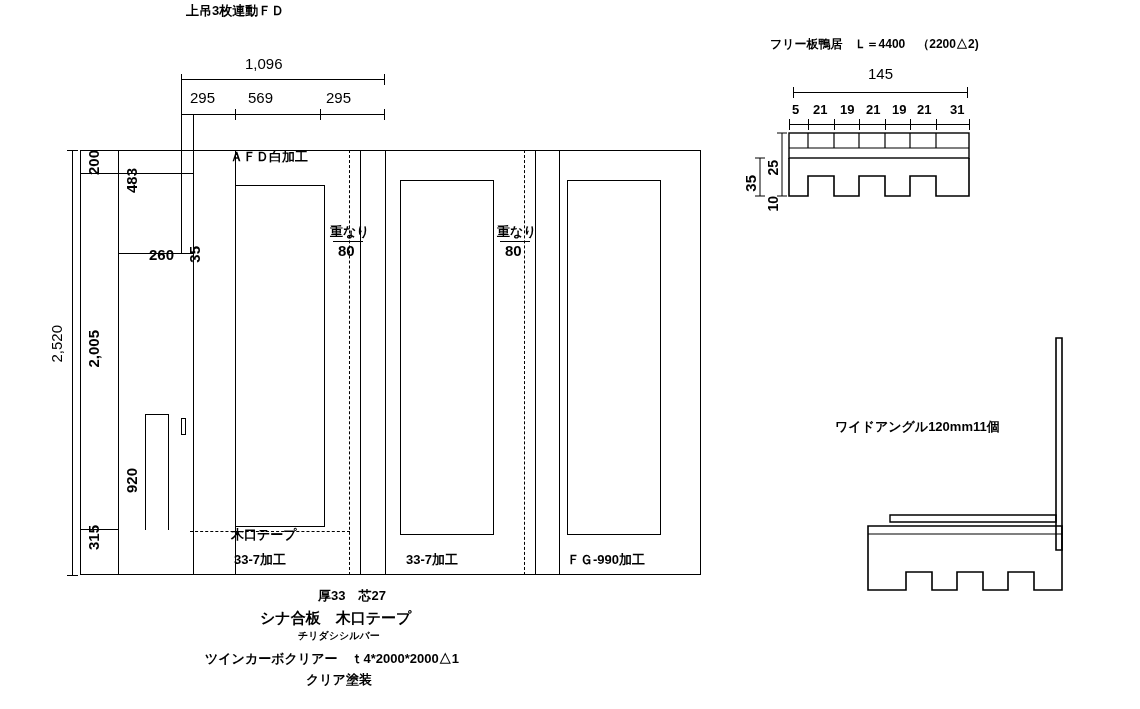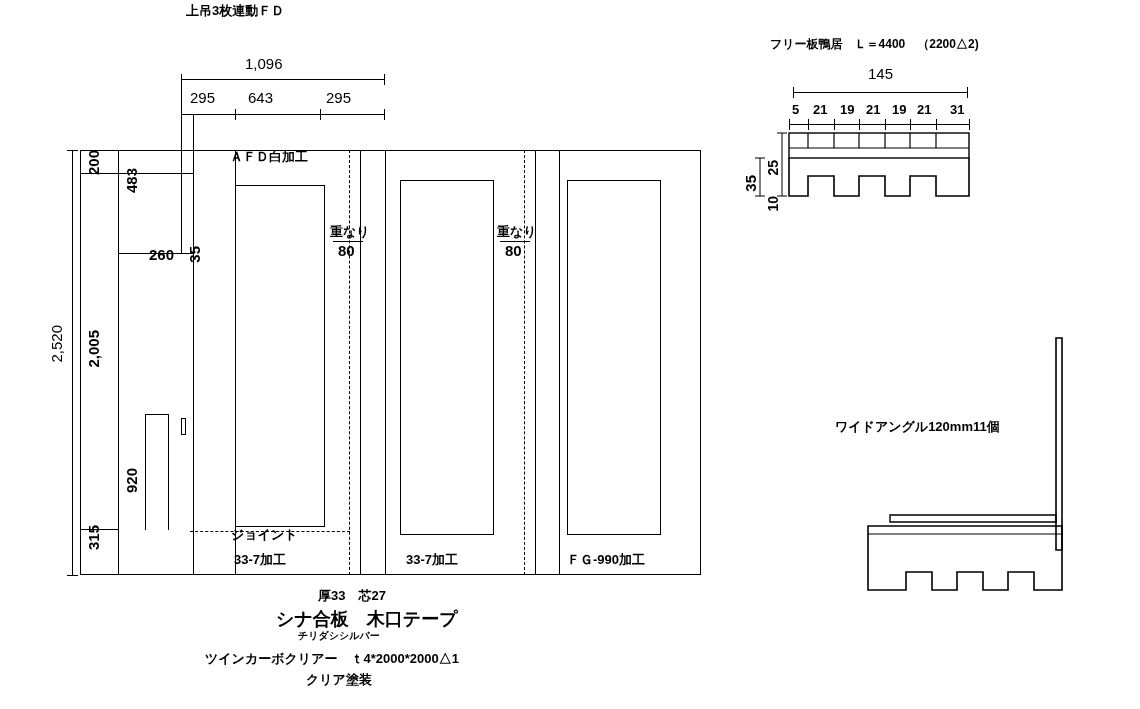--- a/index.html
+++ b/index.html
@@ -76,21 +76,21 @@
 
 <div class="abs" style="left:0;top:0;width:760px;height:593px;">
 
   <div class="txt" style="left:245px; top:56px; font-size:15px;">1,096</div>
 
   <div class="line hline" style="left:181px; top:79px; width:204px;"></div>
   <div class="line vline" style="left:181px; top:74px; height:11px;"></div>
   <div class="line vline" style="left:384px; top:74px; height:11px;"></div>
 
   <div class="txt" style="left:190px; top:90px; font-size:15px;">295</div>
-  <div class="txt" style="left:248px; top:90px; font-size:15px;">643</div>
+  <div class="txt" style="left:248px; top:90px; font-size:15px;">569</div>
   <div class="txt" style="left:326px; top:90px; font-size:15px;">295</div>
 
   <div class="line hline" style="left:181px; top:114px; width:204px;"></div>
   <div class="line vline" style="left:181px; top:109px; height:11px;"></div>
   <div class="line vline" style="left:235px; top:109px; height:11px;"></div>
   <div class="line vline" style="left:320px; top:109px; height:11px;"></div>
   <div class="line vline" style="left:384px; top:109px; height:11px;"></div>
 
   <div class="line vline" style="left:181px; top:79px; height:71px;"></div>
   <div class="line vline" style="left:193px; top:114px; height:36px;"></div>
@@ -144,27 +144,27 @@
   <div class="txt b" style="left:230px; top:150px; font-size:13px;">ＡＦＤ白加工</div>
 
   <div class="txt b" style="left:330px; top:225px; font-size:13px;">重なり</div>
   <div class="txt b" style="left:338px; top:243px; font-size:15px;">80</div>
   <div class="line hline" style="left:333px; top:241px; width:30px;"></div>
 
   <div class="txt b" style="left:497px; top:225px; font-size:13px;">重なり</div>
   <div class="txt b" style="left:505px; top:243px; font-size:15px;">80</div>
   <div class="line hline" style="left:500px; top:241px; width:30px;"></div>
 
-  <div class="txt b" style="left:231px; top:528px; font-size:13px;">ジョイント</div>
+  <div class="txt b" style="left:231px; top:528px; font-size:13px;">木口テープ</div>
   <div class="txt b" style="left:234px; top:553px; font-size:13px;">33-7加工</div>
   <div class="txt b" style="left:406px; top:553px; font-size:13px;">33-7加工</div>
   <div class="txt b" style="left:567px; top:553px; font-size:13px;">ＦＧ-990加工</div>
 
   <div class="txt b" style="left:318px; top:589px; font-size:13px;">厚33　芯27</div>
-  <div class="txt b" style="left:276px; top:610px; font-size:18px;">シナ合板　木口テープ</div>
+  <div class="txt b" style="left:260px; top:610px; font-size:15px;">シナ合板　木口テープ</div>
   <div class="txt b" style="left:298px; top:631px; font-size:10px;">チリダシシルバー</div>
   <div class="txt b" style="left:205px; top:652px; font-size:13px;text-align:right;">ツインカーボクリアー　ｔ4*2000*2000△1</div>
   <div class="txt b" style="left:306px; top:673px; font-size:13px;">クリア塗装</div>
 </div>
 
 <div class="abs" style="left:740px;top:0;width:360px;height:260px;">
   <div class="txt b" style="left:30px; top:38px; font-size:12px;">フリー板鴨居　Ｌ＝4400　（2200△2)</div>
 
   <div class="txt" style="left:128px; top:66px; font-size:15px;">145</div>
   <div class="line hline" style="left:53px; top:92px; width:175px;"></div>

